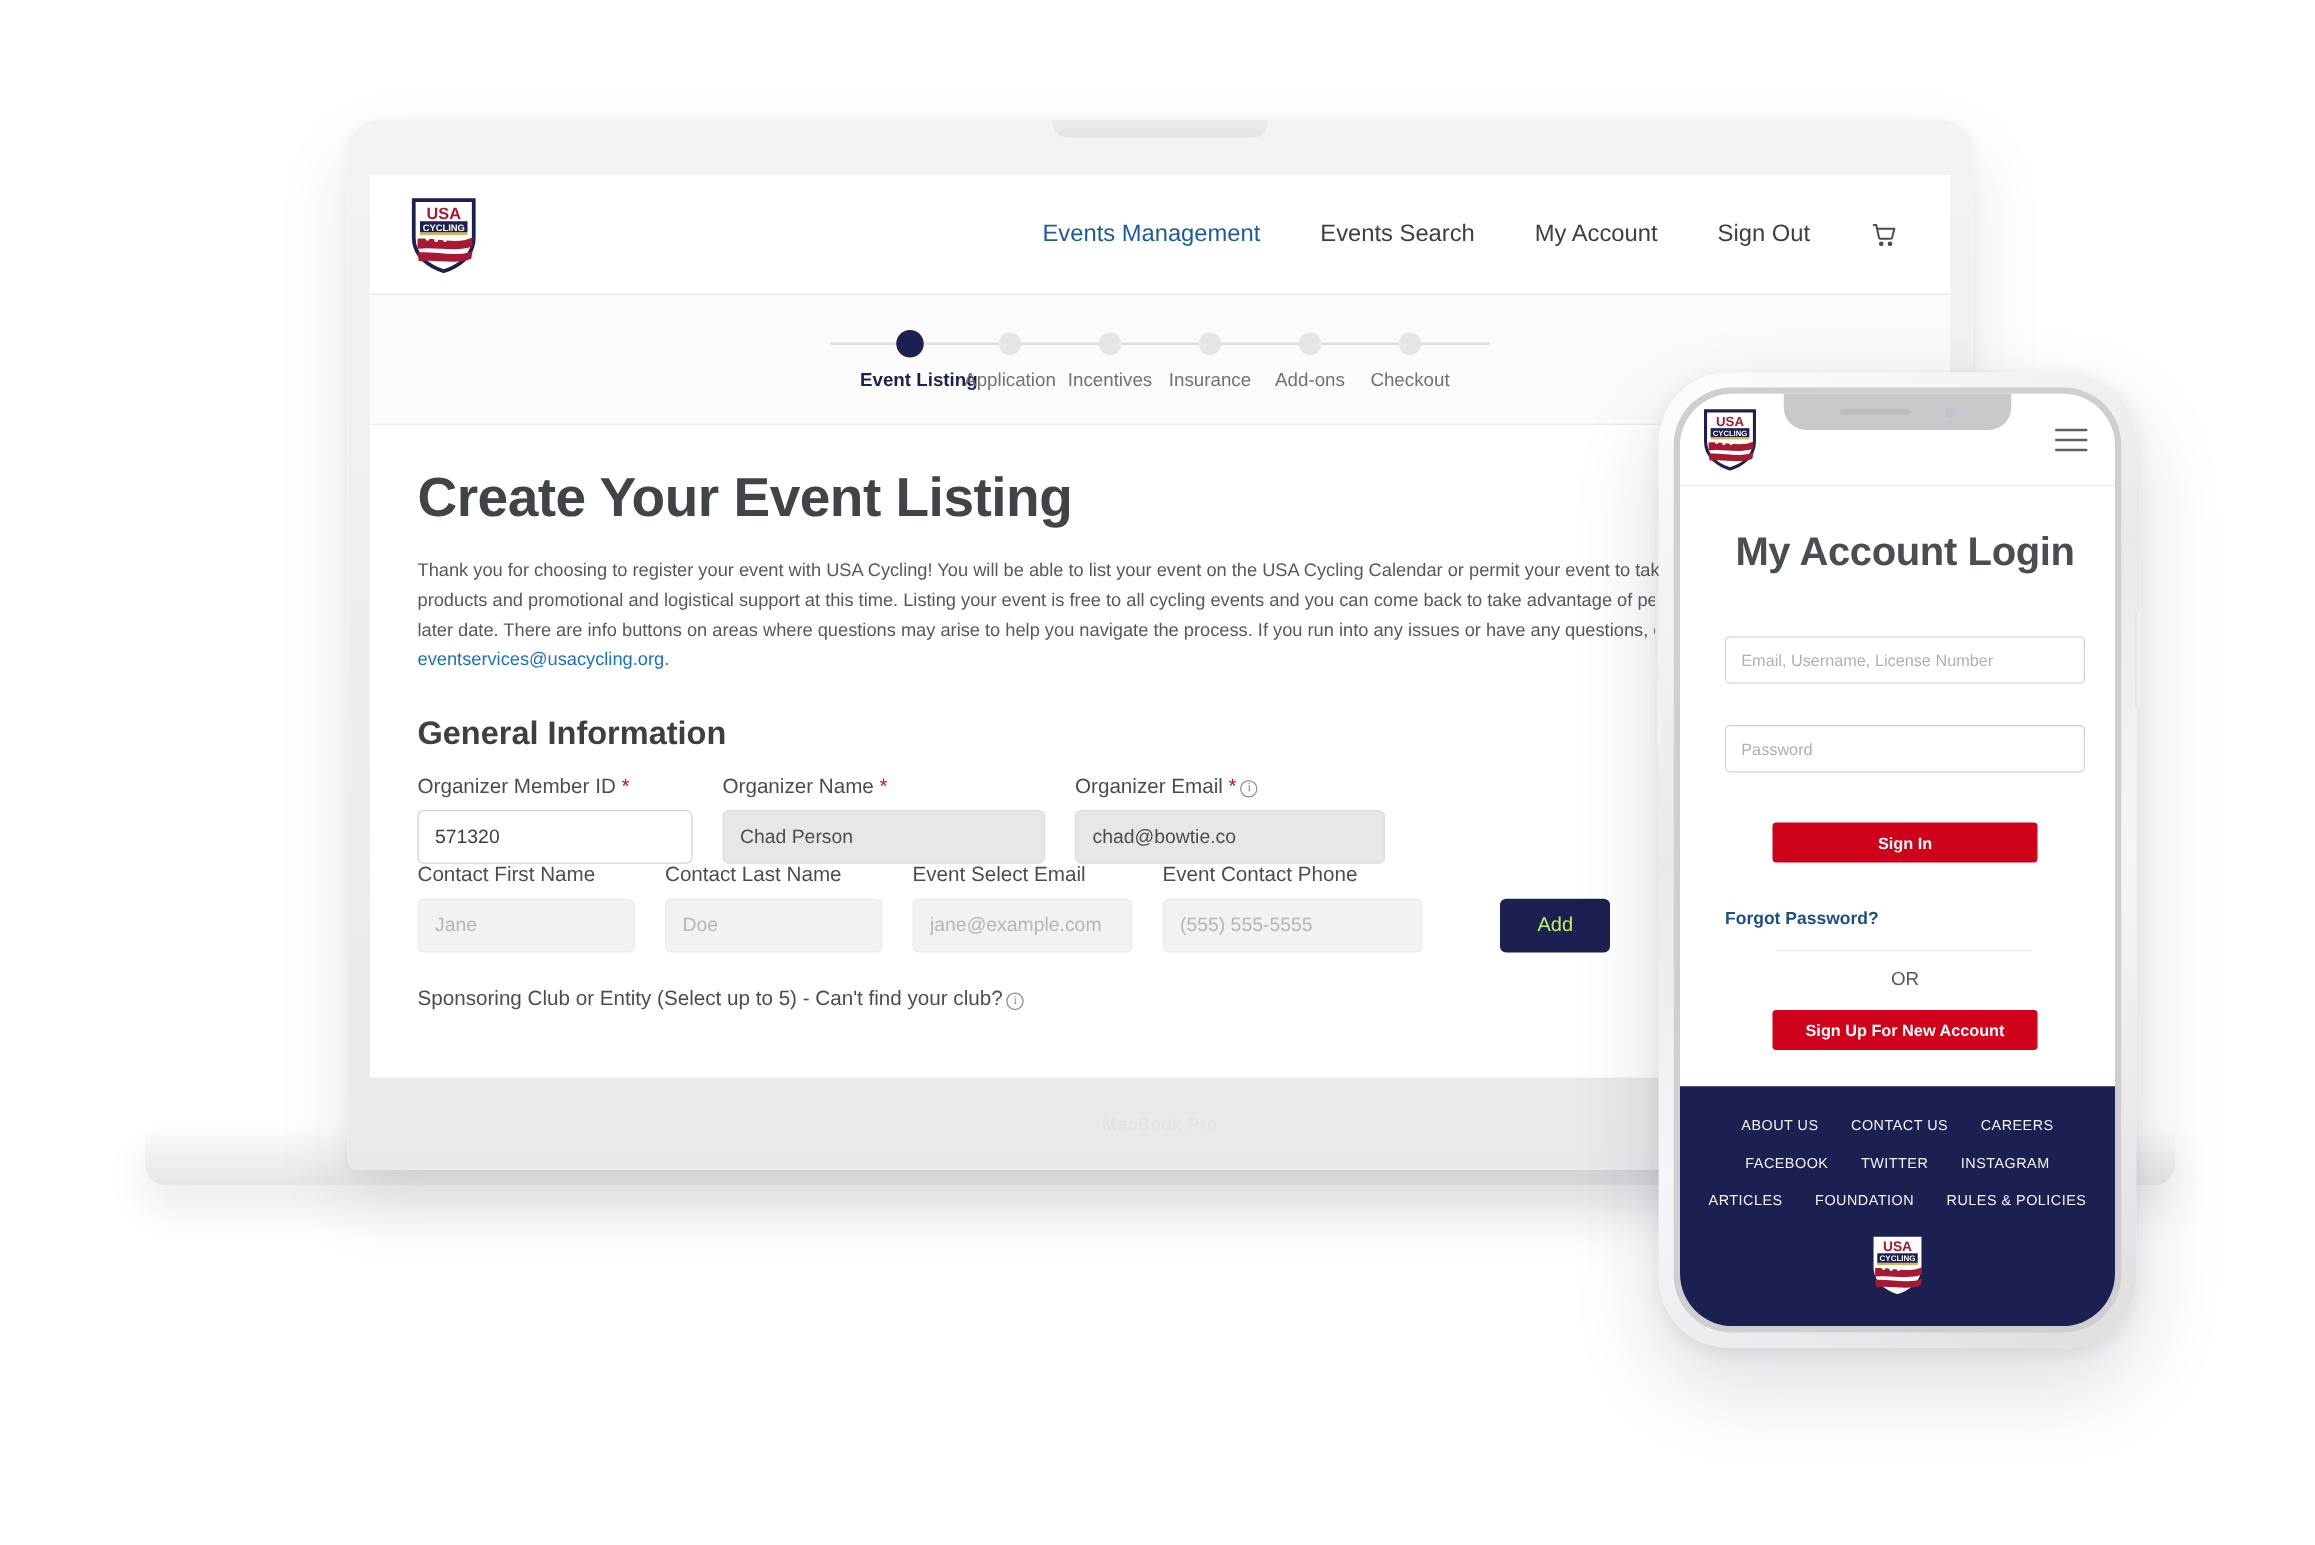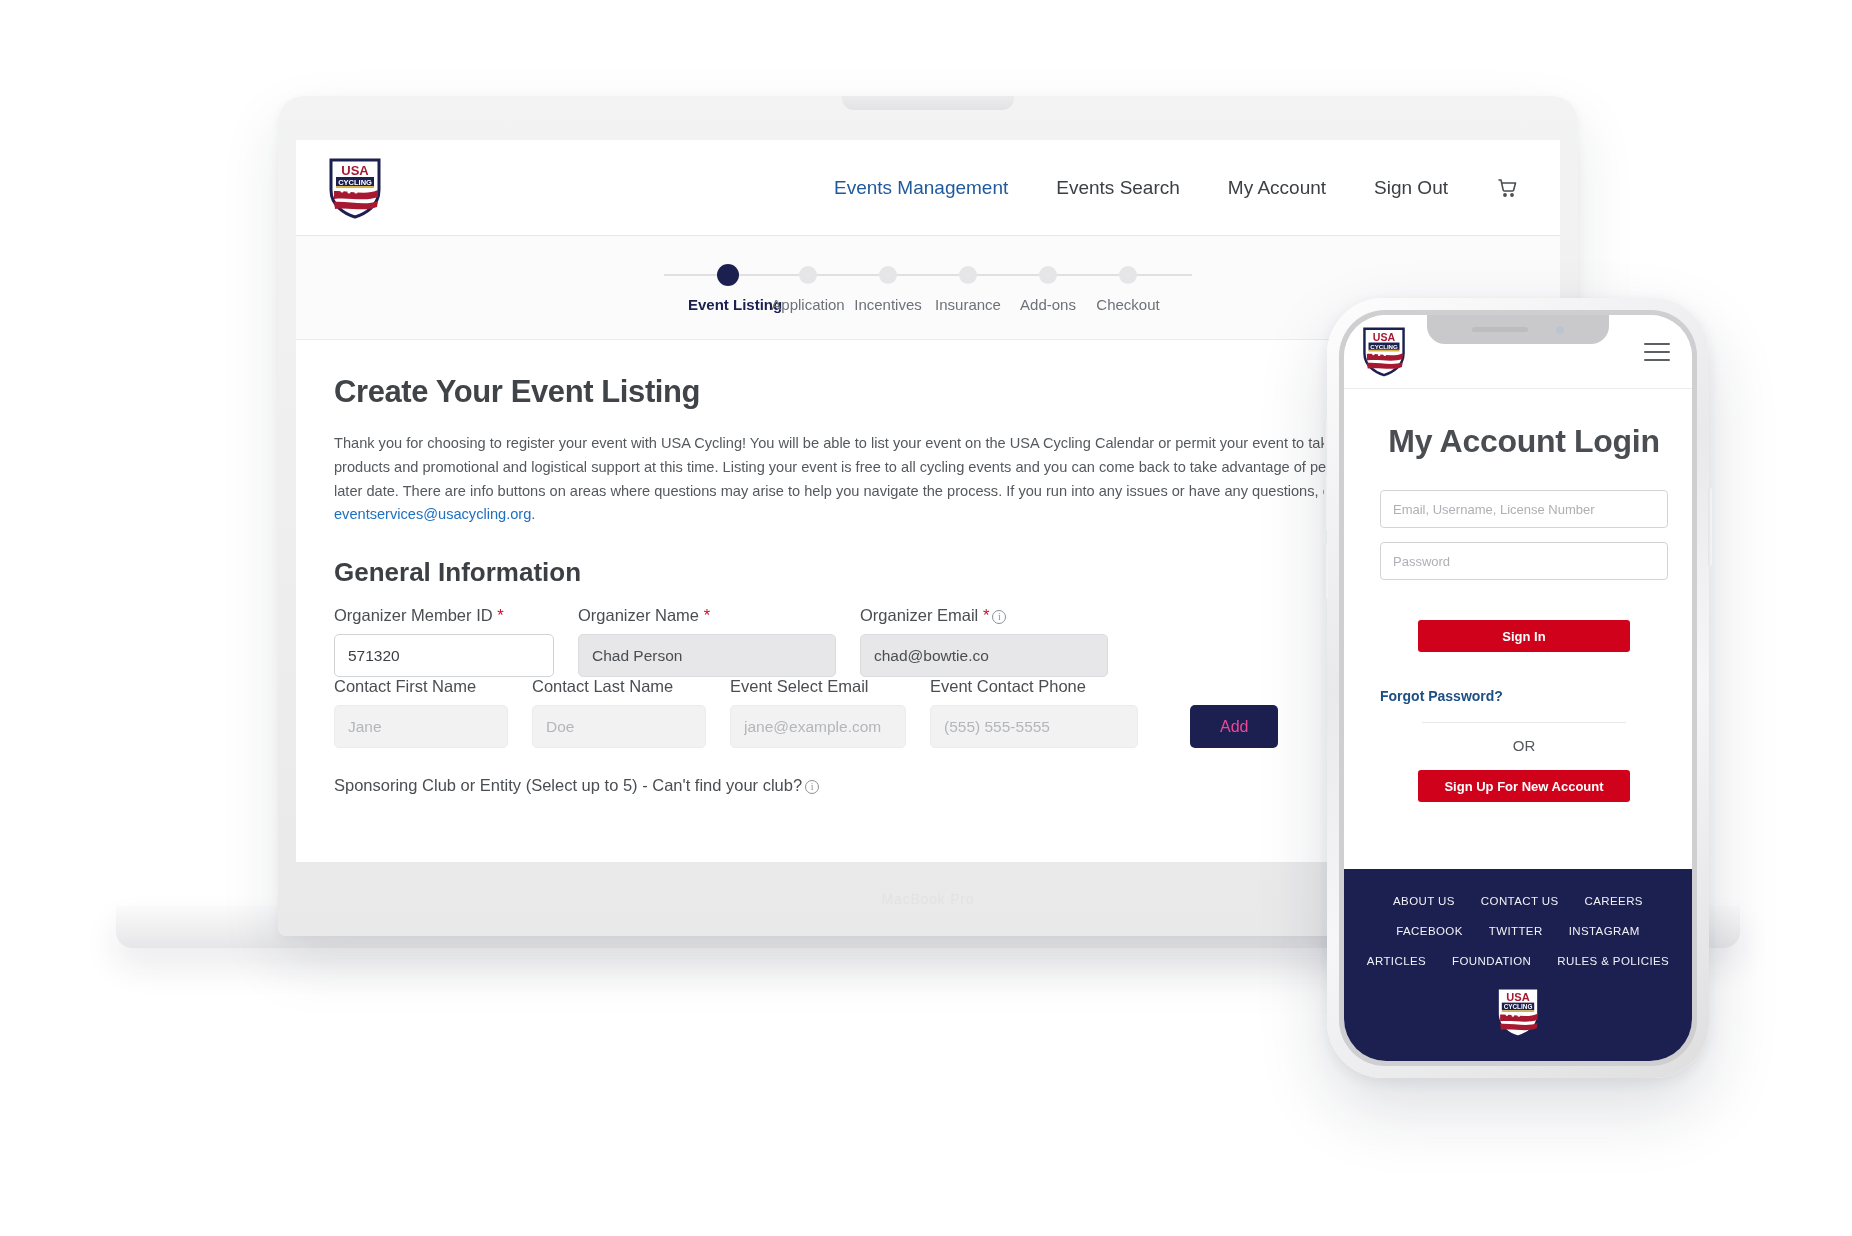--- a/index.html
+++ b/index.html
@@ -78,21 +78,21 @@
     background: #e6e6e8; position: relative; z-index: 2;
   }
   .step.done .dot { background: #1c2050; width: 22px; height: 22px; }
   .step .lbl {
     margin-top: 9px; font-size: 15px; color: #6d7278; white-space: nowrap;
   }
   .step.done .lbl { color: #1c2050; font-weight: bold; }
 
   .page-body { padding: 34px 38px 0 38px; background:#fff; }
   h1.page-title {
-    font-size: 31px; color: #404448; font-weight: bold; letter-spacing: -.4px;
+    font-size: 44px; color: #404448; font-weight: bold; letter-spacing: -.4px;
     margin-bottom: 22px;
   }
   p.intro {
     font-size: 14.6px; line-height: 1.63; color: #55595d;
     max-width: 1420px;
   }
   p.intro a { color: #1d6fc0; text-decoration: none; }
   h2.section-title {
     font-size: 26px; color: #3c4044; font-weight: bold;
     margin-top: 30px; margin-bottom: 18px;
@@ -123,23 +123,23 @@
   input.inp.muted { background: #f2f2f3; border-color: #ebebed; }
 
   .w-member { width: 220px; }
   .w-name   { width: 258px; }
   .w-email  { width: 248px; }
   .w-con    { width: 174px; }
   .w-con-em { width: 176px; }
   .w-con-ph { width: 208px; }
 
   .btn-navy {
-    background: #1c2050; color: #ec4899; border: none; border-radius: 5px;
+    background: #1c2050; color: #bef264; border: none; border-radius: 5px;
     height: 43px; font-size: 16px; padding: 0 30px;
-    font-family: "Liberation Sans", sans-serif; cursor: pointer;
+    font-family: "Liberation Sans", sans-serif; cursor: pointer; margin-left: 10px;
   }
   .add-btn-wrap { margin-left: 28px; align-self: flex-end; }
 
   
   #phone {
     position: absolute; left: 1327px; top: 298px;
     width: 382px; height: 780px;
   }
   .phone-frame {
     position:absolute; inset:0;
@@ -185,20 +185,21 @@
 
   .ph-main { flex: 1 1 auto; background:#fff; padding: 34px 24px 0 36px; }
   .ph-title {
     text-align:center; font-size: 32px; font-weight: bold; color:#4a4e52;
     margin-bottom: 30px; letter-spacing:-.3px;
   }
   .ph-inp {
     width:100%; height: 38px; border:1px solid #d2d3d6; border-radius:4px;
     padding: 0 12px; font-size: 13px; color:#3c4044; margin-bottom: 14px;
     font-family:"Liberation Sans", sans-serif;
+    margin-top:19px;
   }
   .ph-inp::placeholder { color:#aeb0b4; }
   .ph-btn {
     width: 212px; height: 32px; display:block; margin: 26px auto 0 auto;
     background:#d0021b; color:#fff; border:none; border-radius:3px;
     font-size: 13px; font-weight: bold; cursor:pointer;
     font-family:"Liberation Sans", sans-serif;
   }
   .ph-forgot {
     display:block; text-align:left; margin-top: 36px;

